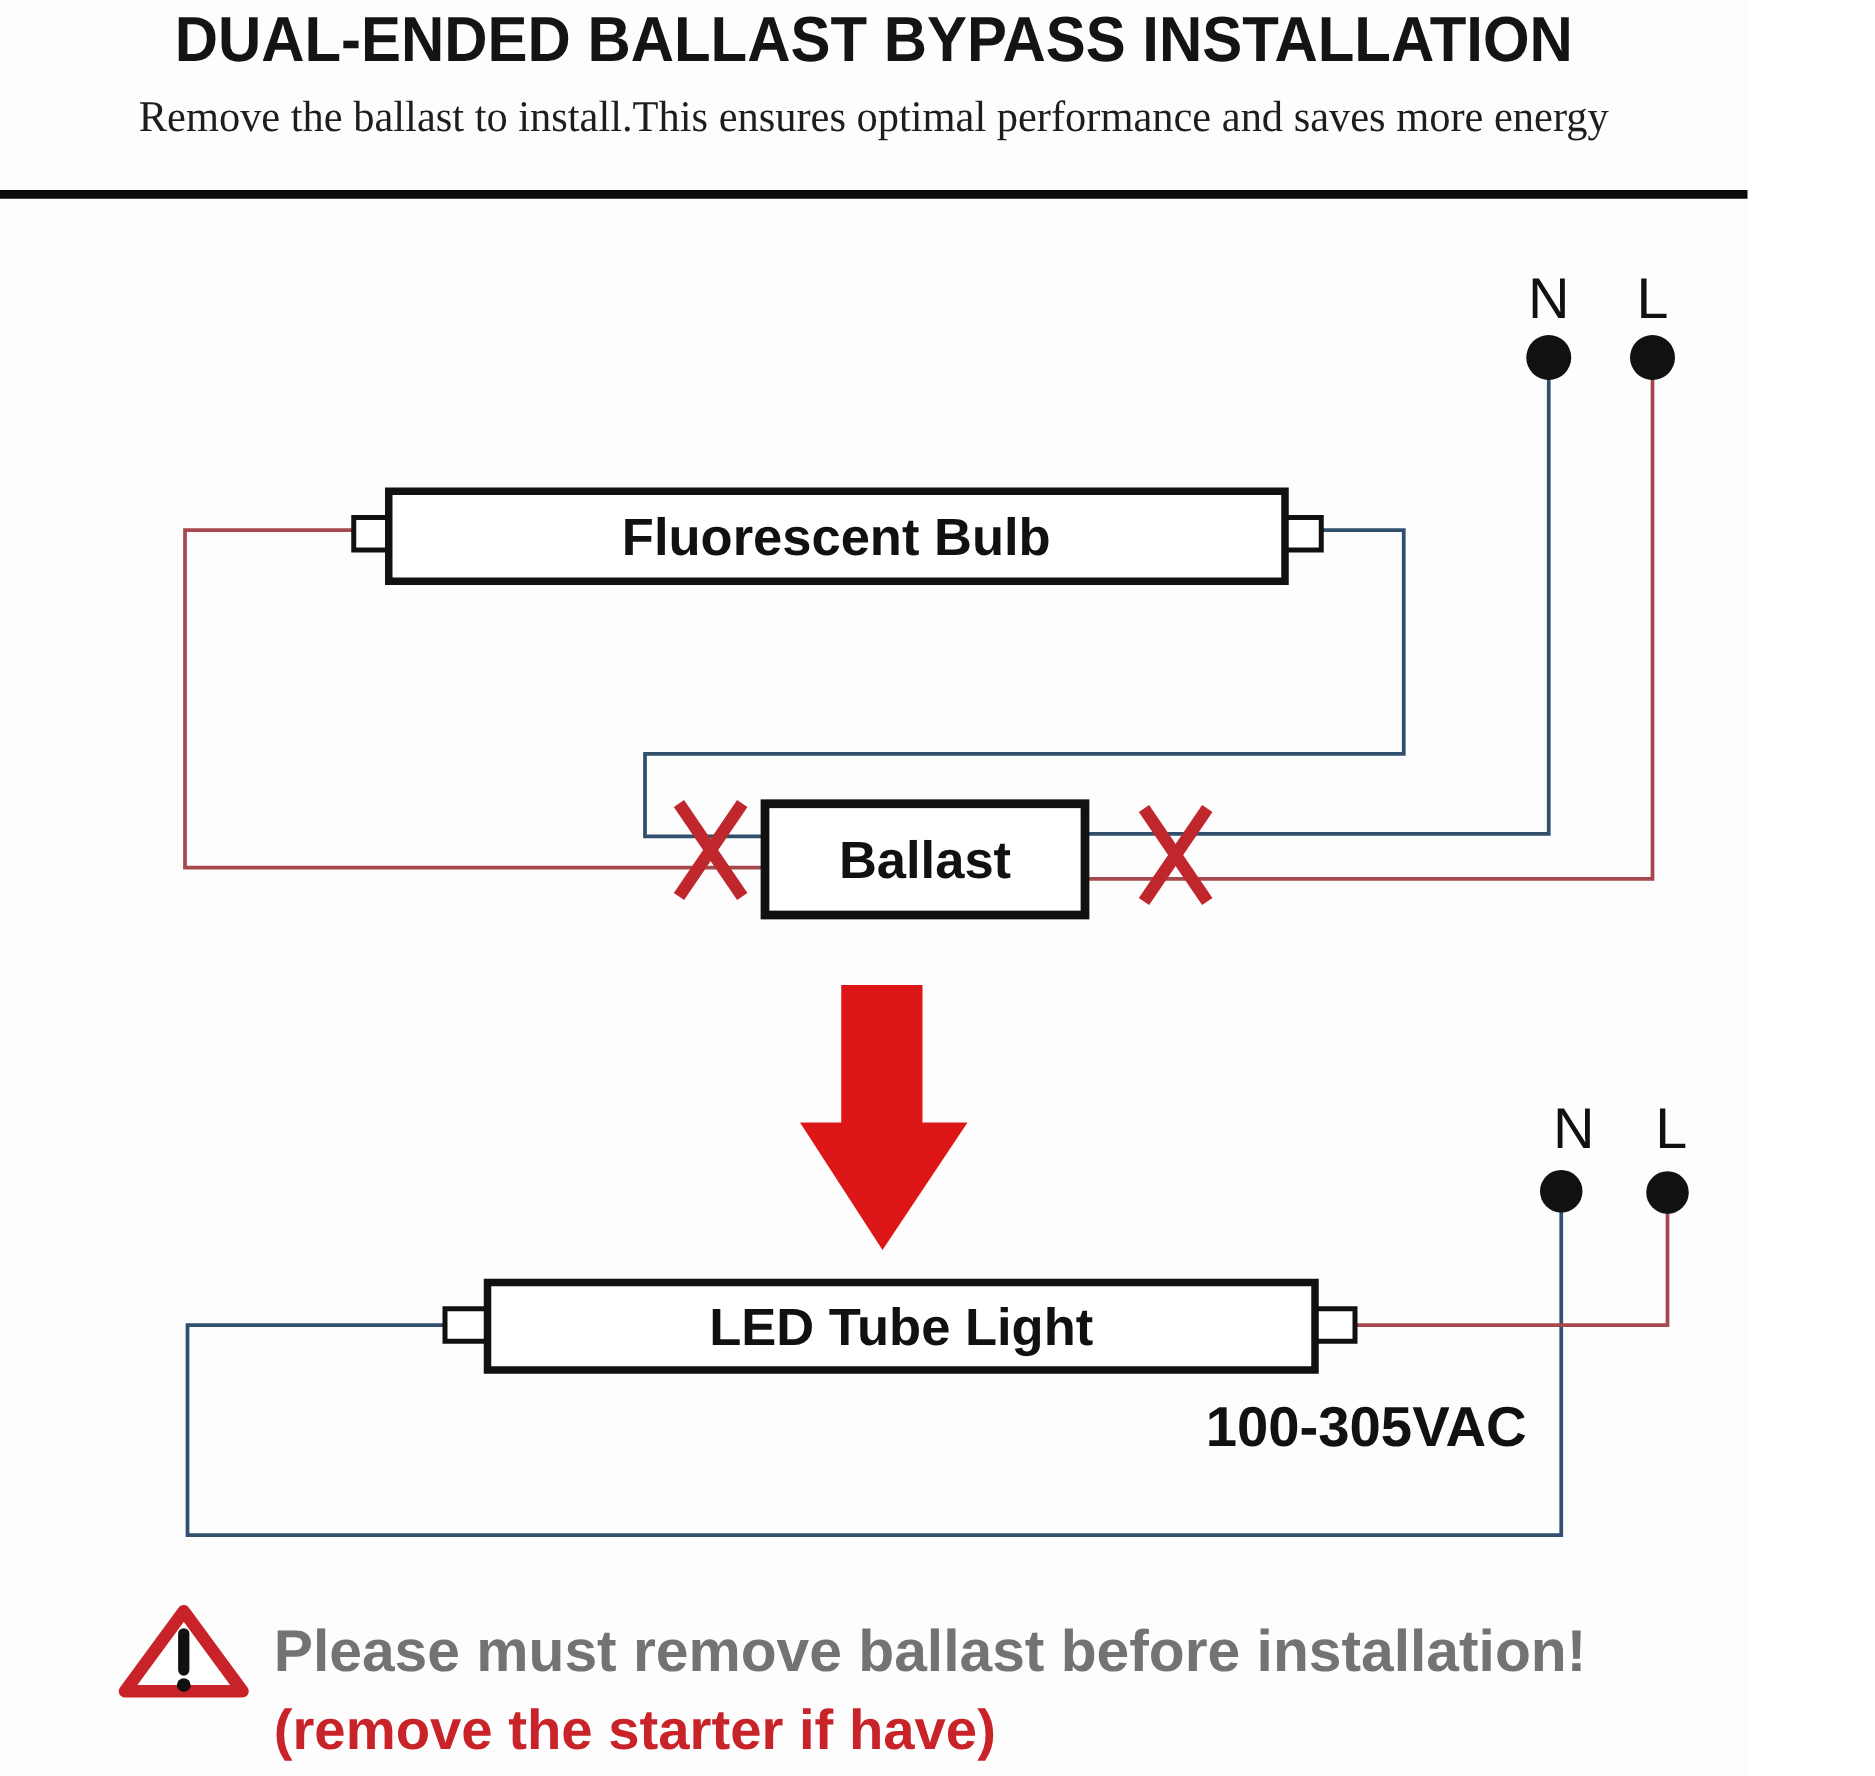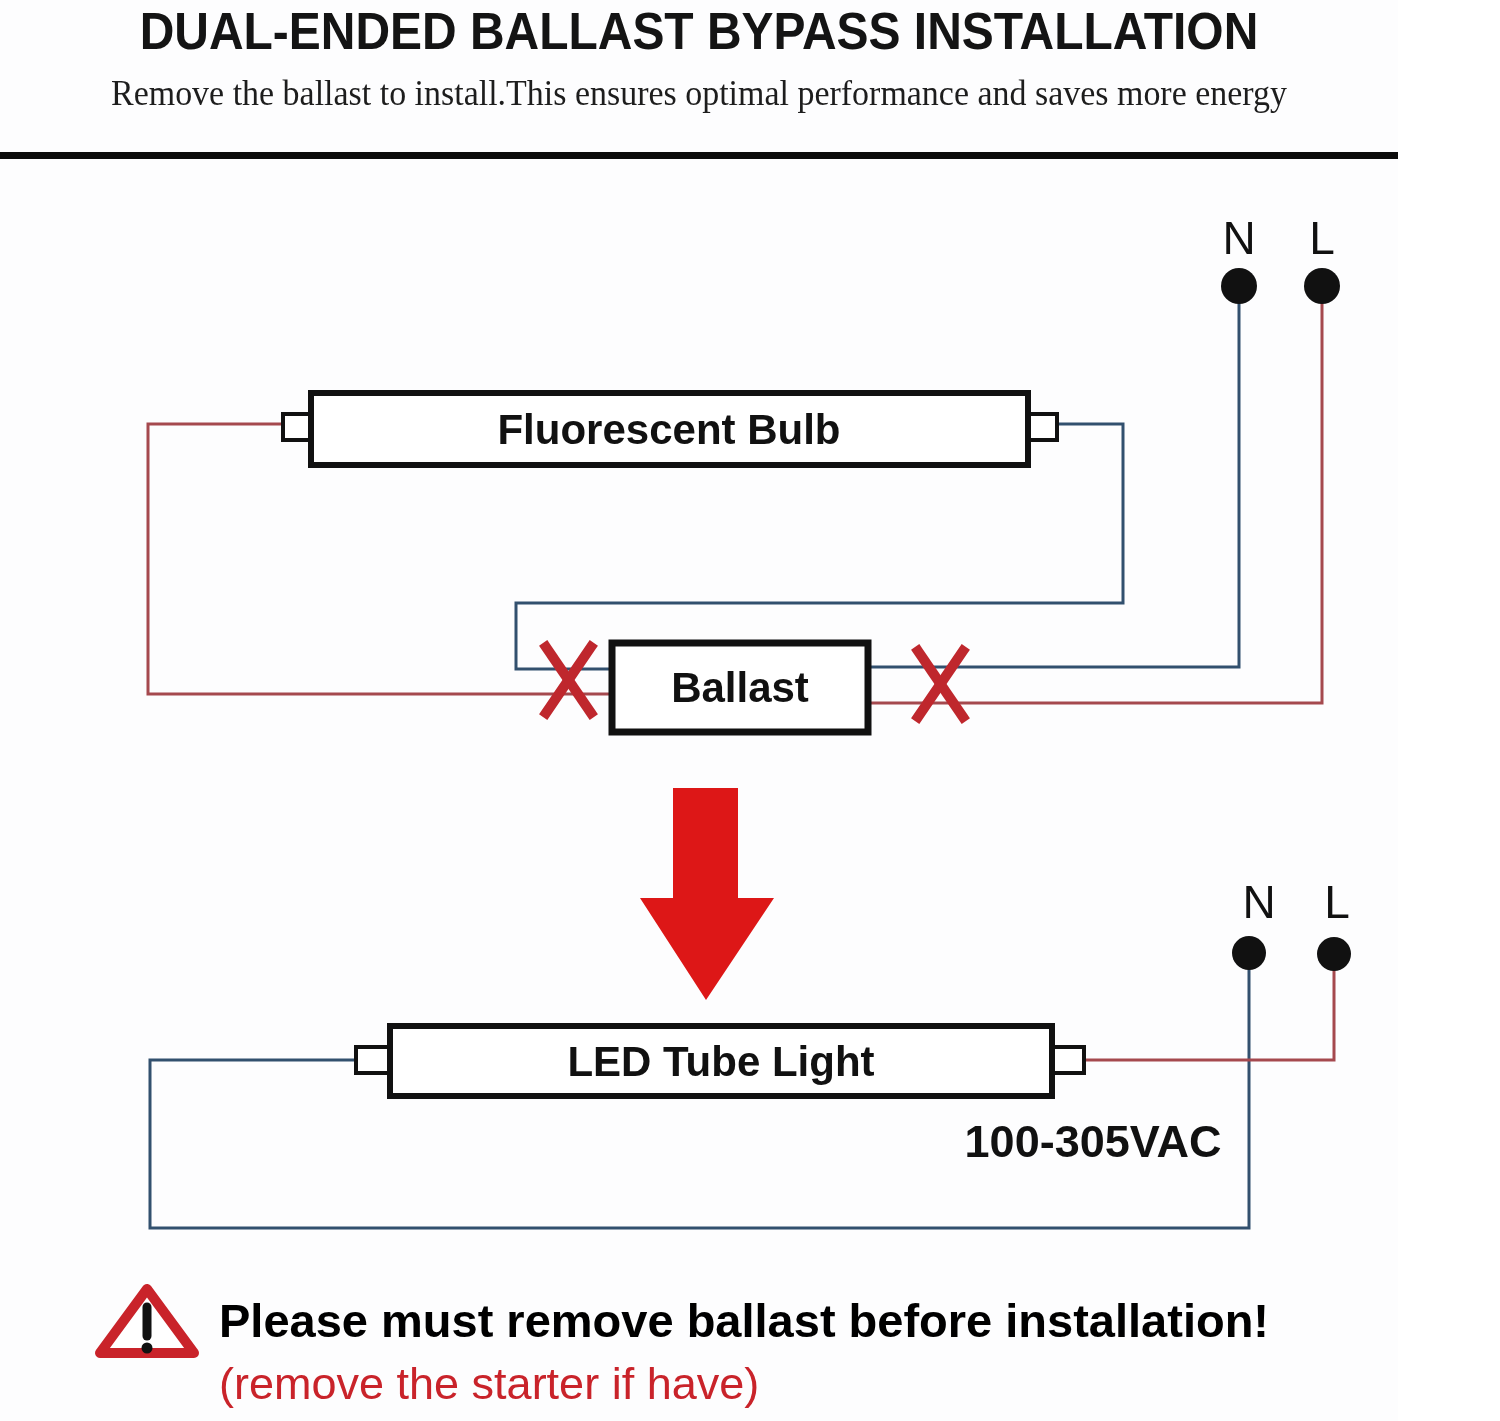--- a/index.html
+++ b/index.html
@@ -5,22 +5,22 @@
   html,body{margin:0;padding:0;background:#ffffff;}
   .page{position:relative;width:1398px;height:1421px;background:#fdfdfe;font-family:"Liberation Sans",sans-serif;overflow:hidden;}
   .title{position:absolute;top:2px;left:0;width:100%;text-align:center;font-size:51px;font-weight:bold;color:#141414;white-space:nowrap;transform:scaleX(0.94);transform-origin:50% 50%;}
   .subtitle{position:absolute;top:74px;left:0;width:100%;text-align:center;font-family:"Liberation Serif",serif;font-size:35px;color:#1d1d1d;white-space:nowrap;transform:scaleX(0.97);transform-origin:50% 50%;}
   .divider{position:absolute;top:152px;left:0;width:1500px;height:7px;background:#0b0b0b;}
   svg.diagram{position:absolute;top:0;left:0;}
   svg text{font-family:"Liberation Sans",sans-serif;fill:#111;}
   .box-label{font-size:42px;font-weight:bold;}
   .terminal-label{font-size:46px;font-weight:normal;}
   .voltage-label{font-size:45px;font-weight:bold;}
-  .warn-line1{position:absolute;left:219px;top:1293px;font-size:47px;font-weight:bold;color:#000000;white-space:nowrap;}
-  .warn-line2{position:absolute;left:219px;top:1358px;font-size:45px;font-weight:normal;color:#c9232a;white-space:nowrap;}
+  .warn-line1{position:absolute;left:219px;top:1293px;font-size:47px;font-weight:bold;color:#737373;white-space:nowrap;}
+  .warn-line2{position:absolute;left:219px;top:1358px;font-size:45px;font-weight:bold;color:#c9232a;white-space:nowrap;}
 </style>
 </head>
 <body>
 
 <div class="page">
 
   <div class="title">DUAL-ENDED BALLAST BYPASS INSTALLATION</div>
   <div class="subtitle">Remove the ballast to install.This ensures optimal performance and saves more energy</div>
   <div class="divider"></div>
 

